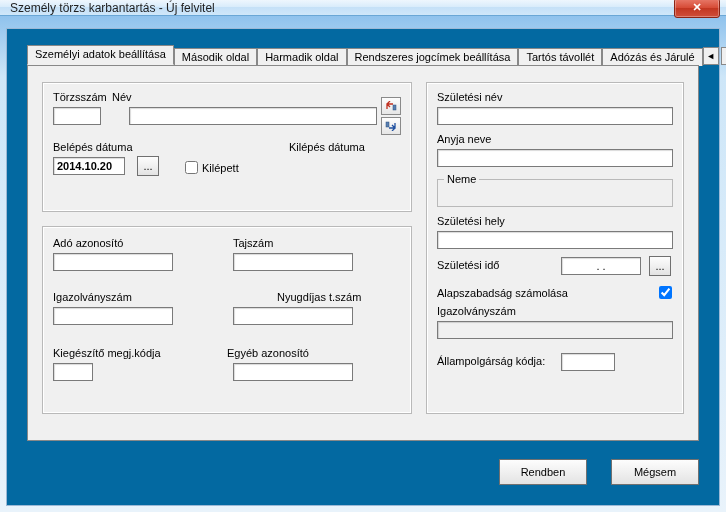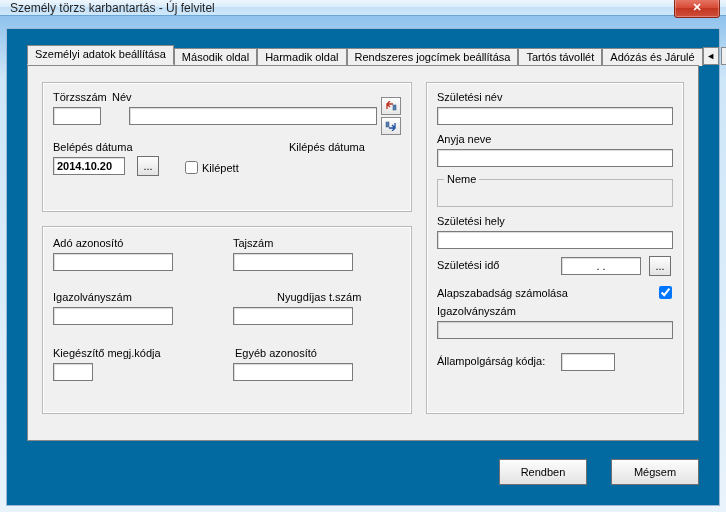--- a/index.html
+++ b/index.html
@@ -278,21 +278,21 @@
 
         <span class="lbl" style="left:10px; top:64px;">Igazolványszám</span>
         <input type="text" class="field" style="left: 10px; top: 80px; width: 120px;">
 
         <span class="lbl" style="left:190px; top:64px;padding-left:44px;">Nyugdíjas t.szám</span>
         <input type="text" class="field" style="left: 190px; top: 80px; width: 120px;">
 
         <span class="lbl" style="left:10px; top:120px;">Kiegészítő megj.kódja</span>
         <input type="text" class="field" style="left: 10px; top: 136px; width: 40px;">
 
-        <span class="lbl" style="left:192px; top:120px;">Egyéb azonosító</span>
+        <span class="lbl" style="left:184px; top:120px;">Egyéb azonosító</span>
         <input type="text" class="field" style="left: 190px; top: 136px; width: 120px;">
       </div>
 
       <div class="groupbox" style="left:398px; top:16px; width:258px; height:332px;">
         <span class="lbl" style="left:10px; top:8px;">Születési név</span>
         <input type="text" class="field" style="left: 10px; top: 24px; width: 236px;">
 
         <span class="lbl" style="left:10px; top:50px;">Anyja neve</span>
         <input type="text" class="field" style="left: 10px; top: 66px; width: 236px;">
 

